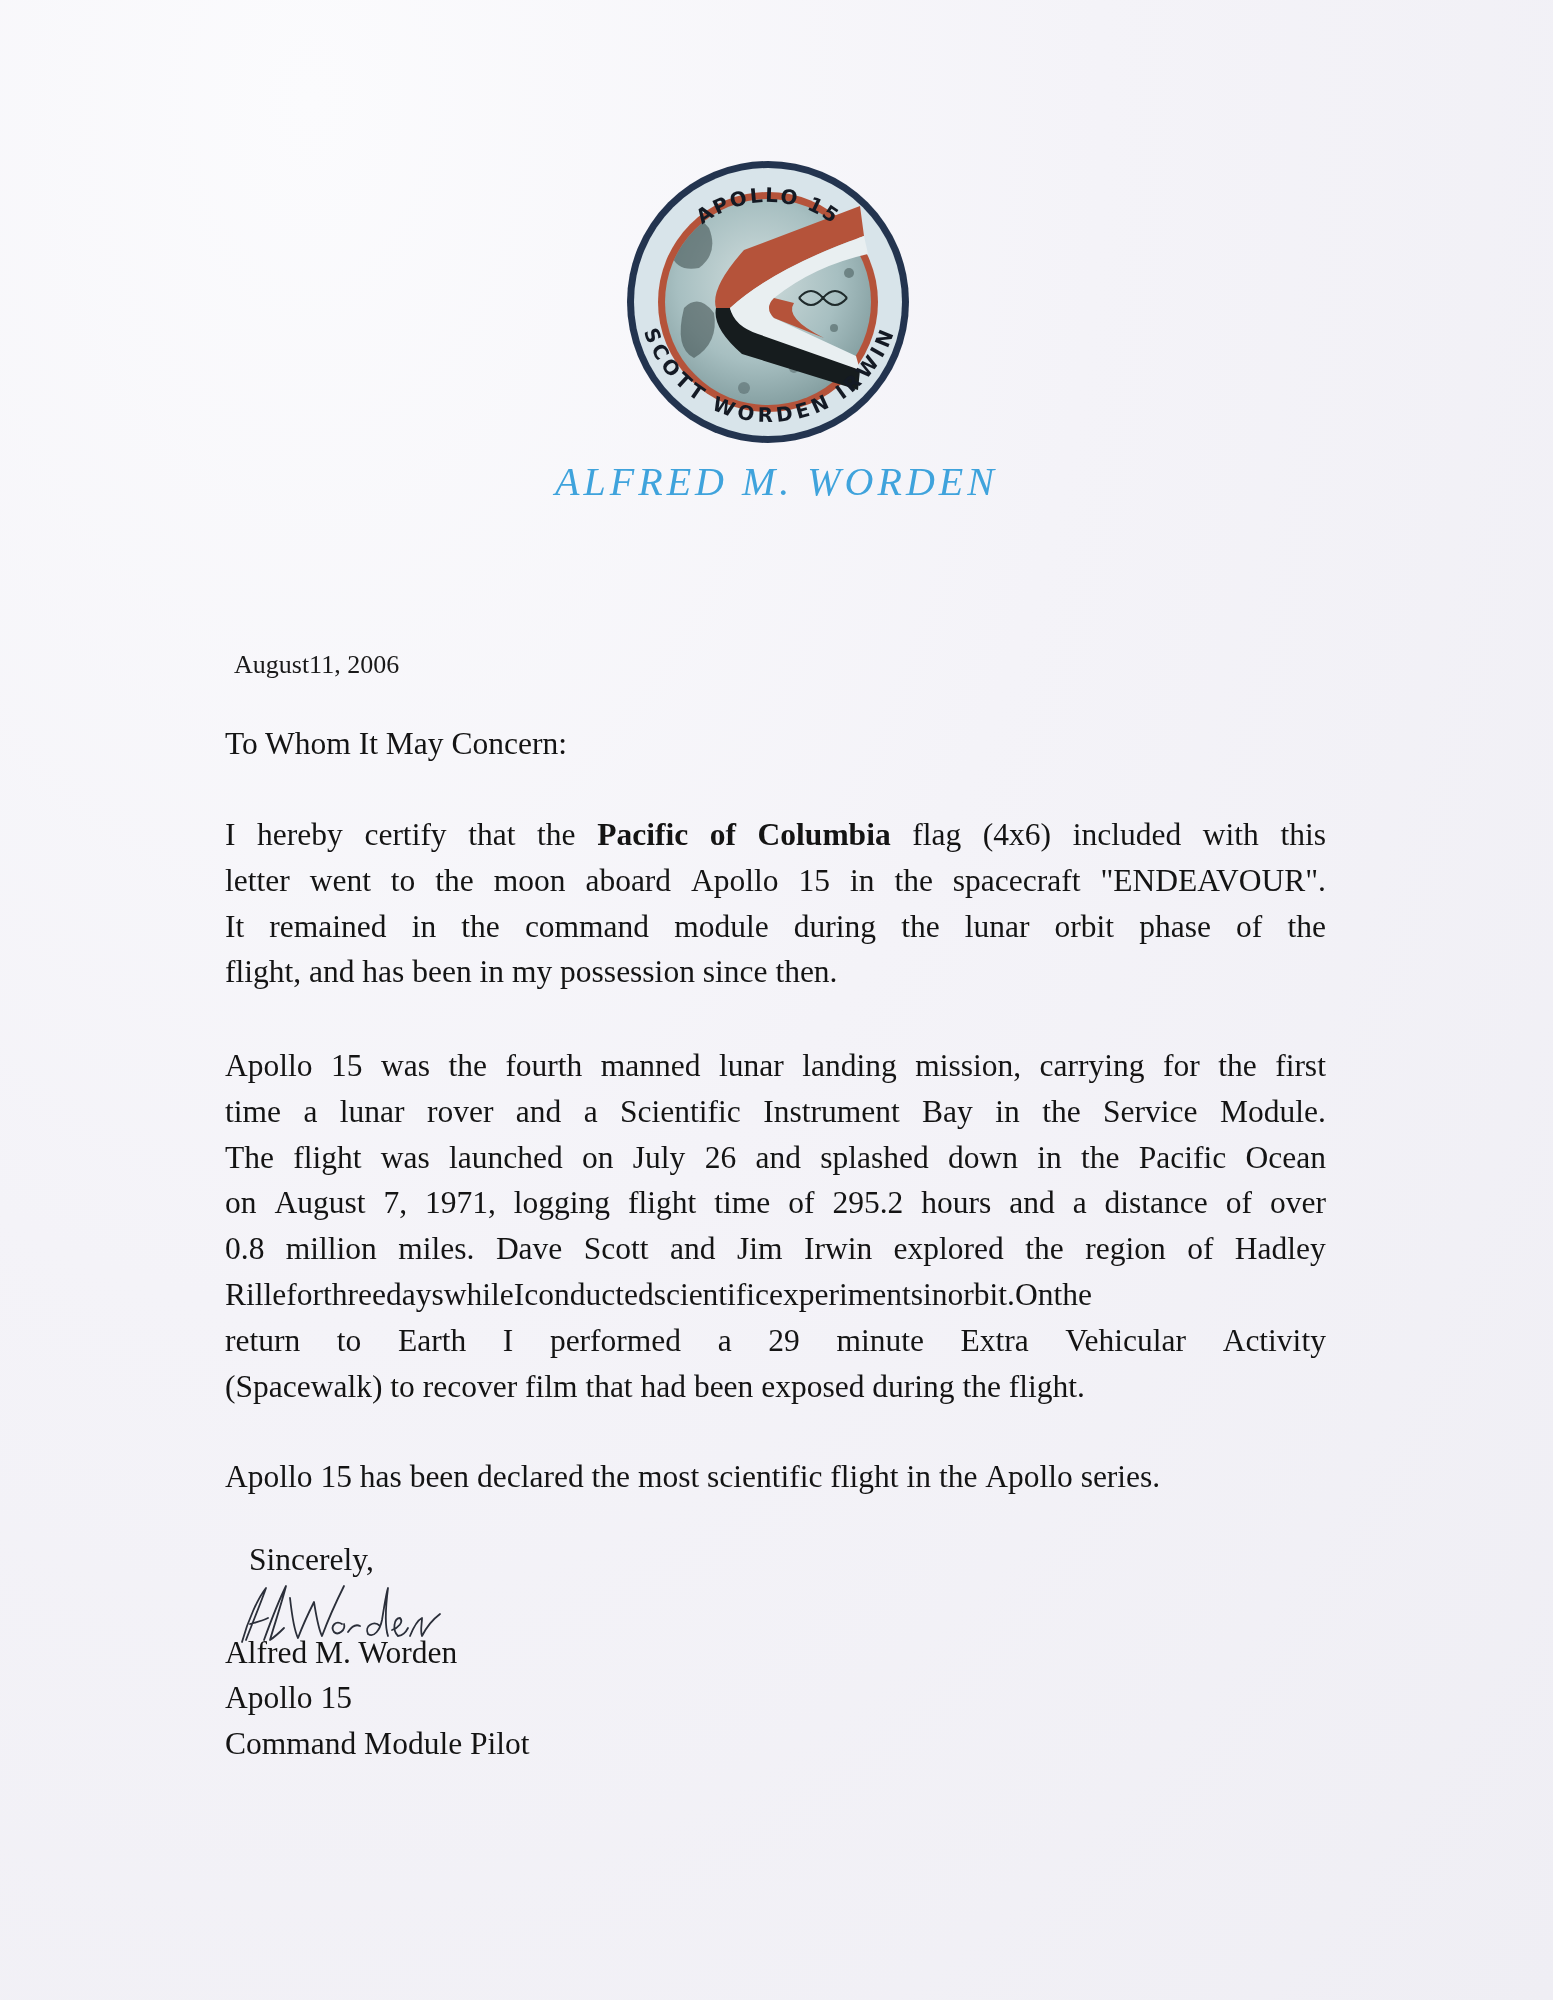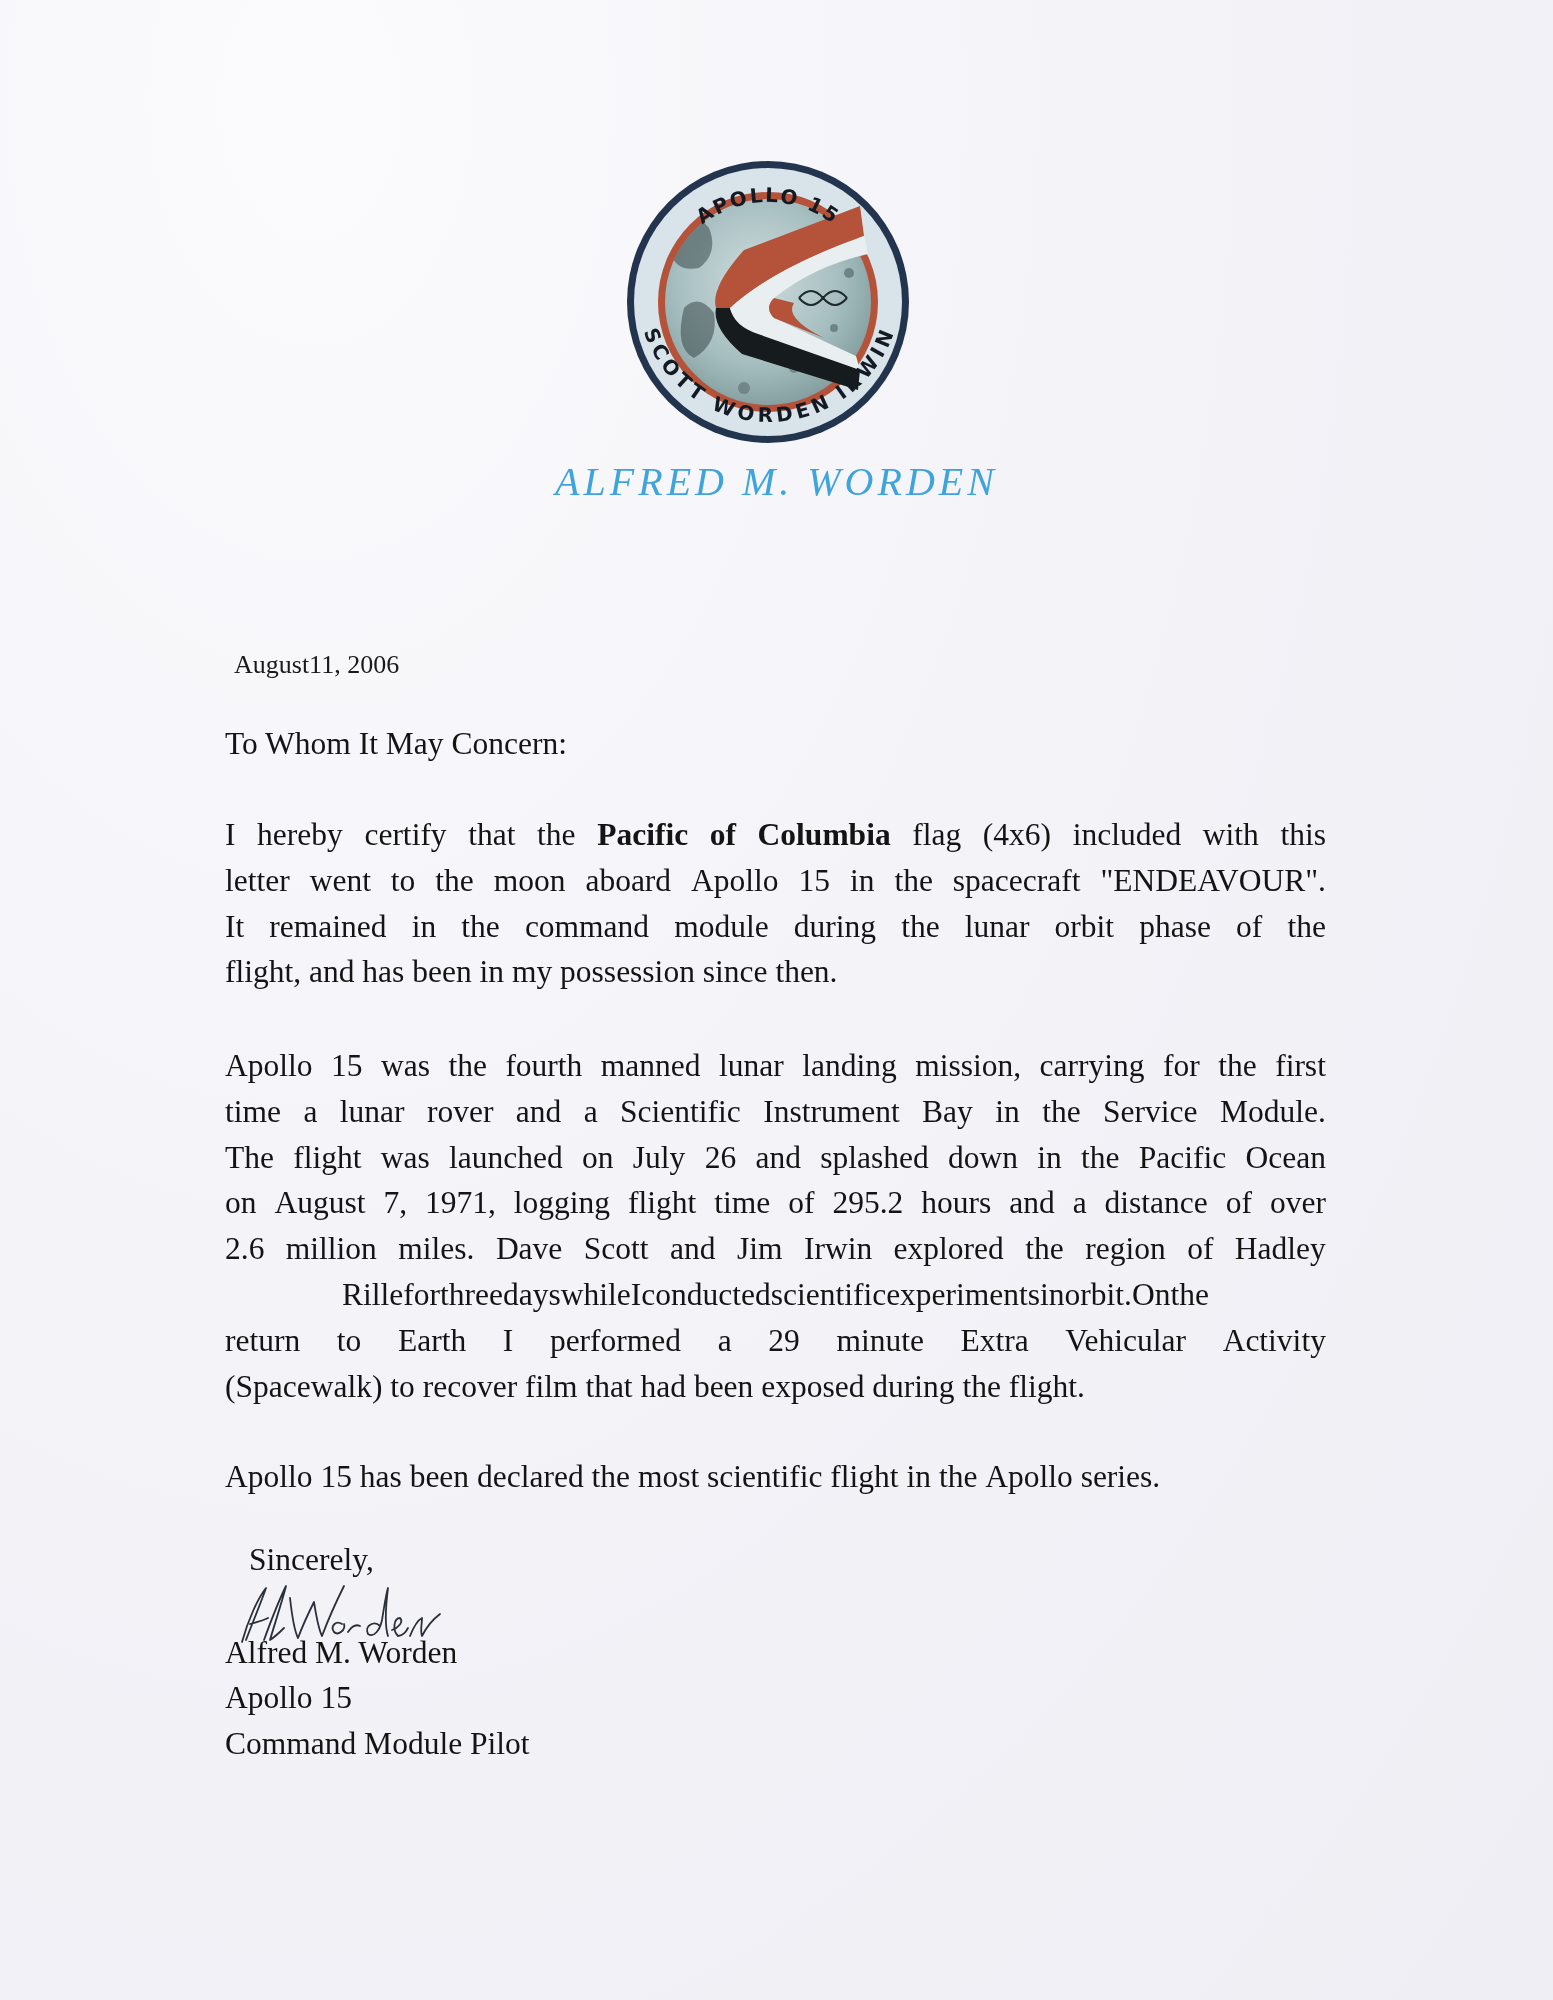--- a/index.html
+++ b/index.html
@@ -236,37 +236,37 @@
           <span>hours</span>
           <span>and</span>
           <span>a</span>
           <span>distance</span>
           <span>of</span>
           <span>over</span>
         </span>
       </div>
       <div class="ln">
         <span style="display: flex; justify-content: space-between; gap: 0px;">
-          <span>2.6</span>
+          <span>0.8</span>
           <span>million</span>
           <span>miles.</span>
           <span>Dave</span>
           <span>Scott</span>
           <span>and</span>
           <span>Jim</span>
           <span>Irwin</span>
           <span>explored</span>
           <span>the</span>
           <span>region</span>
           <span>of</span>
           <span>Hadley</span>
         </span>
       </div>
       <div class="ln">
-        <span style="display: flex; justify-content: center; gap: 0px;">
+        <span style="display: flex; justify-content: flex-start; gap: 0px;">
           <span>Rille</span>
           <span>for</span>
           <span>three</span>
           <span>days</span>
           <span>while</span>
           <span>I</span>
           <span>conducted</span>
           <span>scientific</span>
           <span>experiments</span>
           <span>in</span>

